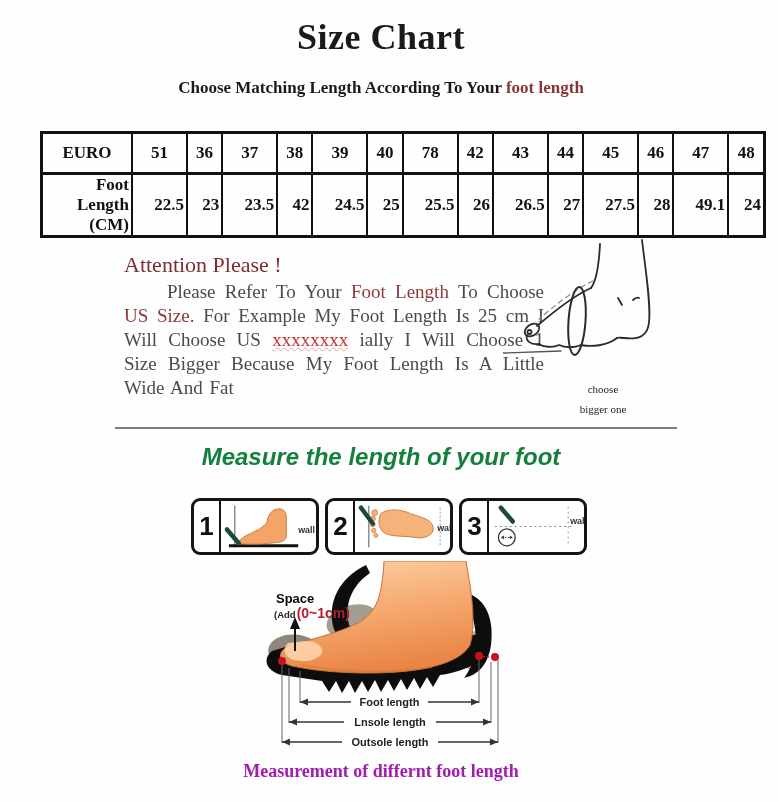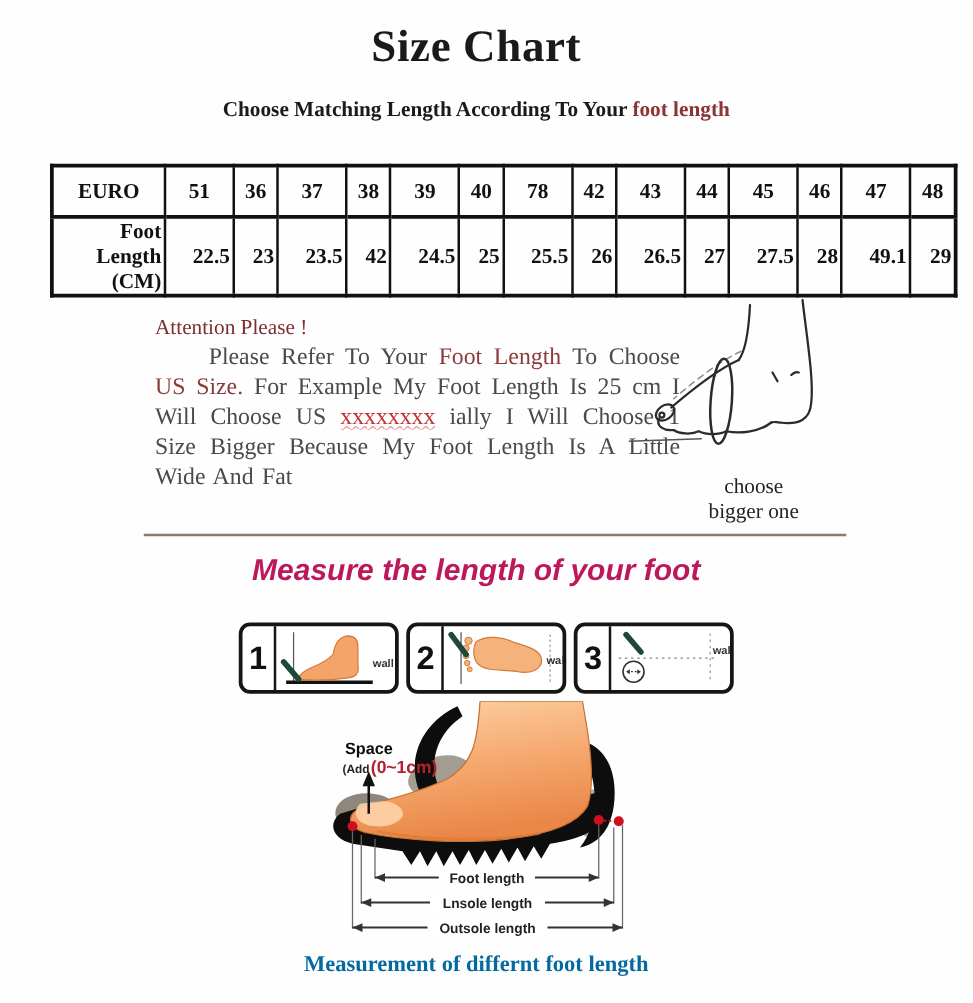--- a/index.html
+++ b/index.html
@@ -18,50 +18,50 @@
               border:3px solid #111;}
   #size-table td,#size-table th{border:2px solid #111;text-align:center;
               font-size:17px;font-weight:bold;padding:0 2px;color:#111;}
   #size-table tr.r1 td,#size-table tr.r1 th{height:38px;border-bottom:3px solid #111;}
   #size-table tr.r2 td,#size-table tr.r2 th{height:60px;text-align:right;}
   #size-table th.lab{width:84px;}
   .narrow{display:inline-block;max-width:64px;line-height:1.15;}
 
   
   #attention{left:124px;top:252px;width:420px;}
-  #attention .head{font-size:17px;color:#7d2e2e;margin-bottom:2px;}
+  #attention .head{font-size:22px;color:#7d2e2e;margin-bottom:2px;}
   #attention p{margin:0;font-size:19px;line-height:24px;color:#4a4a4a;
                text-align:justify;text-indent:43px;word-spacing:2px;}
   #attention .mar{color:#8b3a3a;}
   #attention .xxx{color:#c53030;text-decoration:underline wavy #e8a0a0 1px;}
 
   #choose-bigger{left:538px;top:379px;width:130px;text-align:center;
-                 font-size:17px;line-height:20px;color:#222;white-space:pre-line;}
+                 font-size:11px;line-height:20px;color:#222;white-space:pre-line;}
 
   #divider{left:115px;top:427px;width:562px;height:2px;background:#8a7a70;}
 
   #measure-heading{top:443px;font-family:"Liberation Sans",sans-serif;
-                   font-size:24px;font-weight:bold;font-style:italic;color:#be185d;}
+                   font-size:24px;font-weight:bold;font-style:italic;color:#15803d;}
 
   
   #steps{top:498px;left:0;right:0;display:flex;justify-content:center;gap:6px;}
   .panel{width:128px;height:57px;border:3px solid #151515;border-radius:9px;
          background:#fff;display:flex;align-items:stretch;box-sizing:border-box;}
   .panel .num{width:25px;display:flex;align-items:center;justify-content:center;
               font-family:"Liberation Sans",sans-serif;font-size:26px;font-weight:bold;
               border-right:2px solid #151515;color:#111;}
   .panel .art{flex:1;position:relative;}
   .panel svg{display:block;width:100%;height:100%;}
   .wall-t{font-family:"Liberation Sans",sans-serif;font-size:9px;font-weight:bold;fill:#333;}
 
   
   #foot-diagram{left:232px;top:561px;}
   .meas-t{font-family:"Liberation Sans",sans-serif;font-size:11px;font-weight:bold;fill:#222;}
 
-  #caption{top:761px;font-size:18px;font-weight:bold;color:#0369a1;}
+  #caption{top:761px;font-size:18px;font-weight:bold;color:#a21caf;}
 </style>
 </head>
 <body>
 
 <div id="page">
 
   <div id="title" class="abs center">Size Chart</div>
 
   <div id="subtitle" class="abs center">
     <span>Choose Matching Length According To Your </span><span class="hl">foot length</span>
@@ -94,21 +94,21 @@
       <td>42</td>
       <td>24.5</td>
       <td>25</td>
       <td>25.5</td>
       <td>26</td>
       <td>26.5</td>
       <td>27</td>
       <td>27.5</td>
       <td>28</td>
       <td>49.1</td>
-      <td>29</td>
+      <td>24</td>
     </tr>
   </tbody>
     </table>
 
   <div id="attention" class="abs">
     <div class="head">Attention Please !</div>
     <p><span>Please Refer To Your </span><span class="mar">Foot Length</span><span> To Choose </span><span class="mar">US Size.</span><span> For Example My Foot Length Is 25 cm I Will Choose US </span><span class="xxx">xxxxxxxx</span><span> ially I Will Choose 1 Size Bigger Because My Foot Length Is A Little Wide And Fat</span></p>
   </div>
 
   <svg class="abs" style="left:503px;top:234px" width="167" height="142" viewBox="0 0 167 142">

